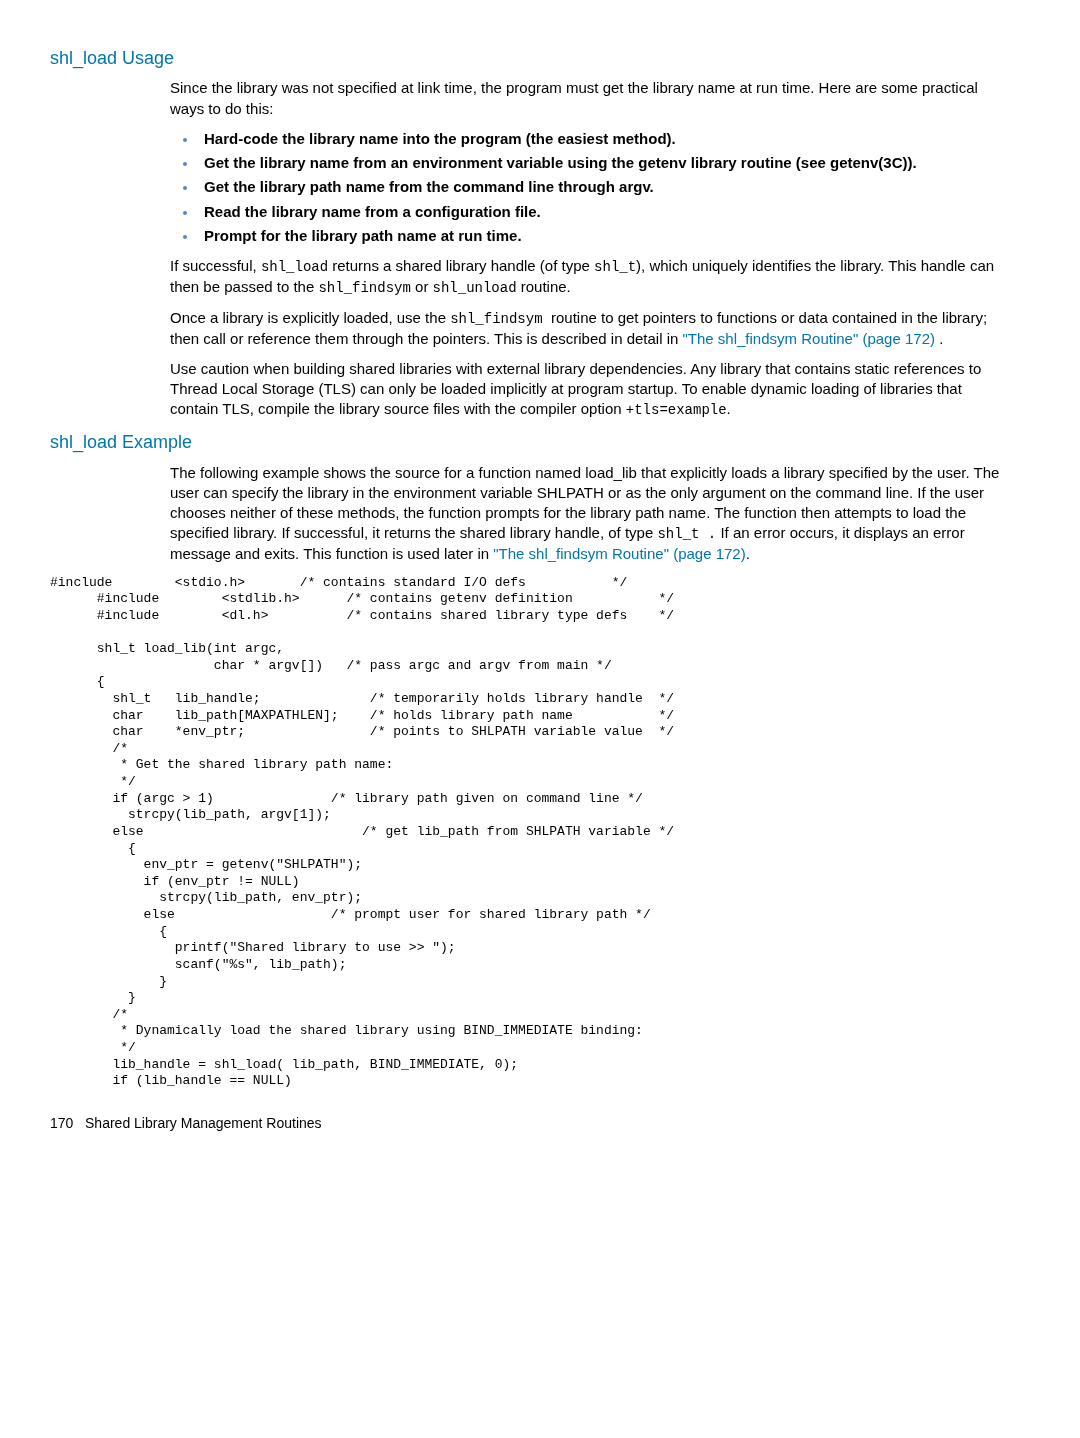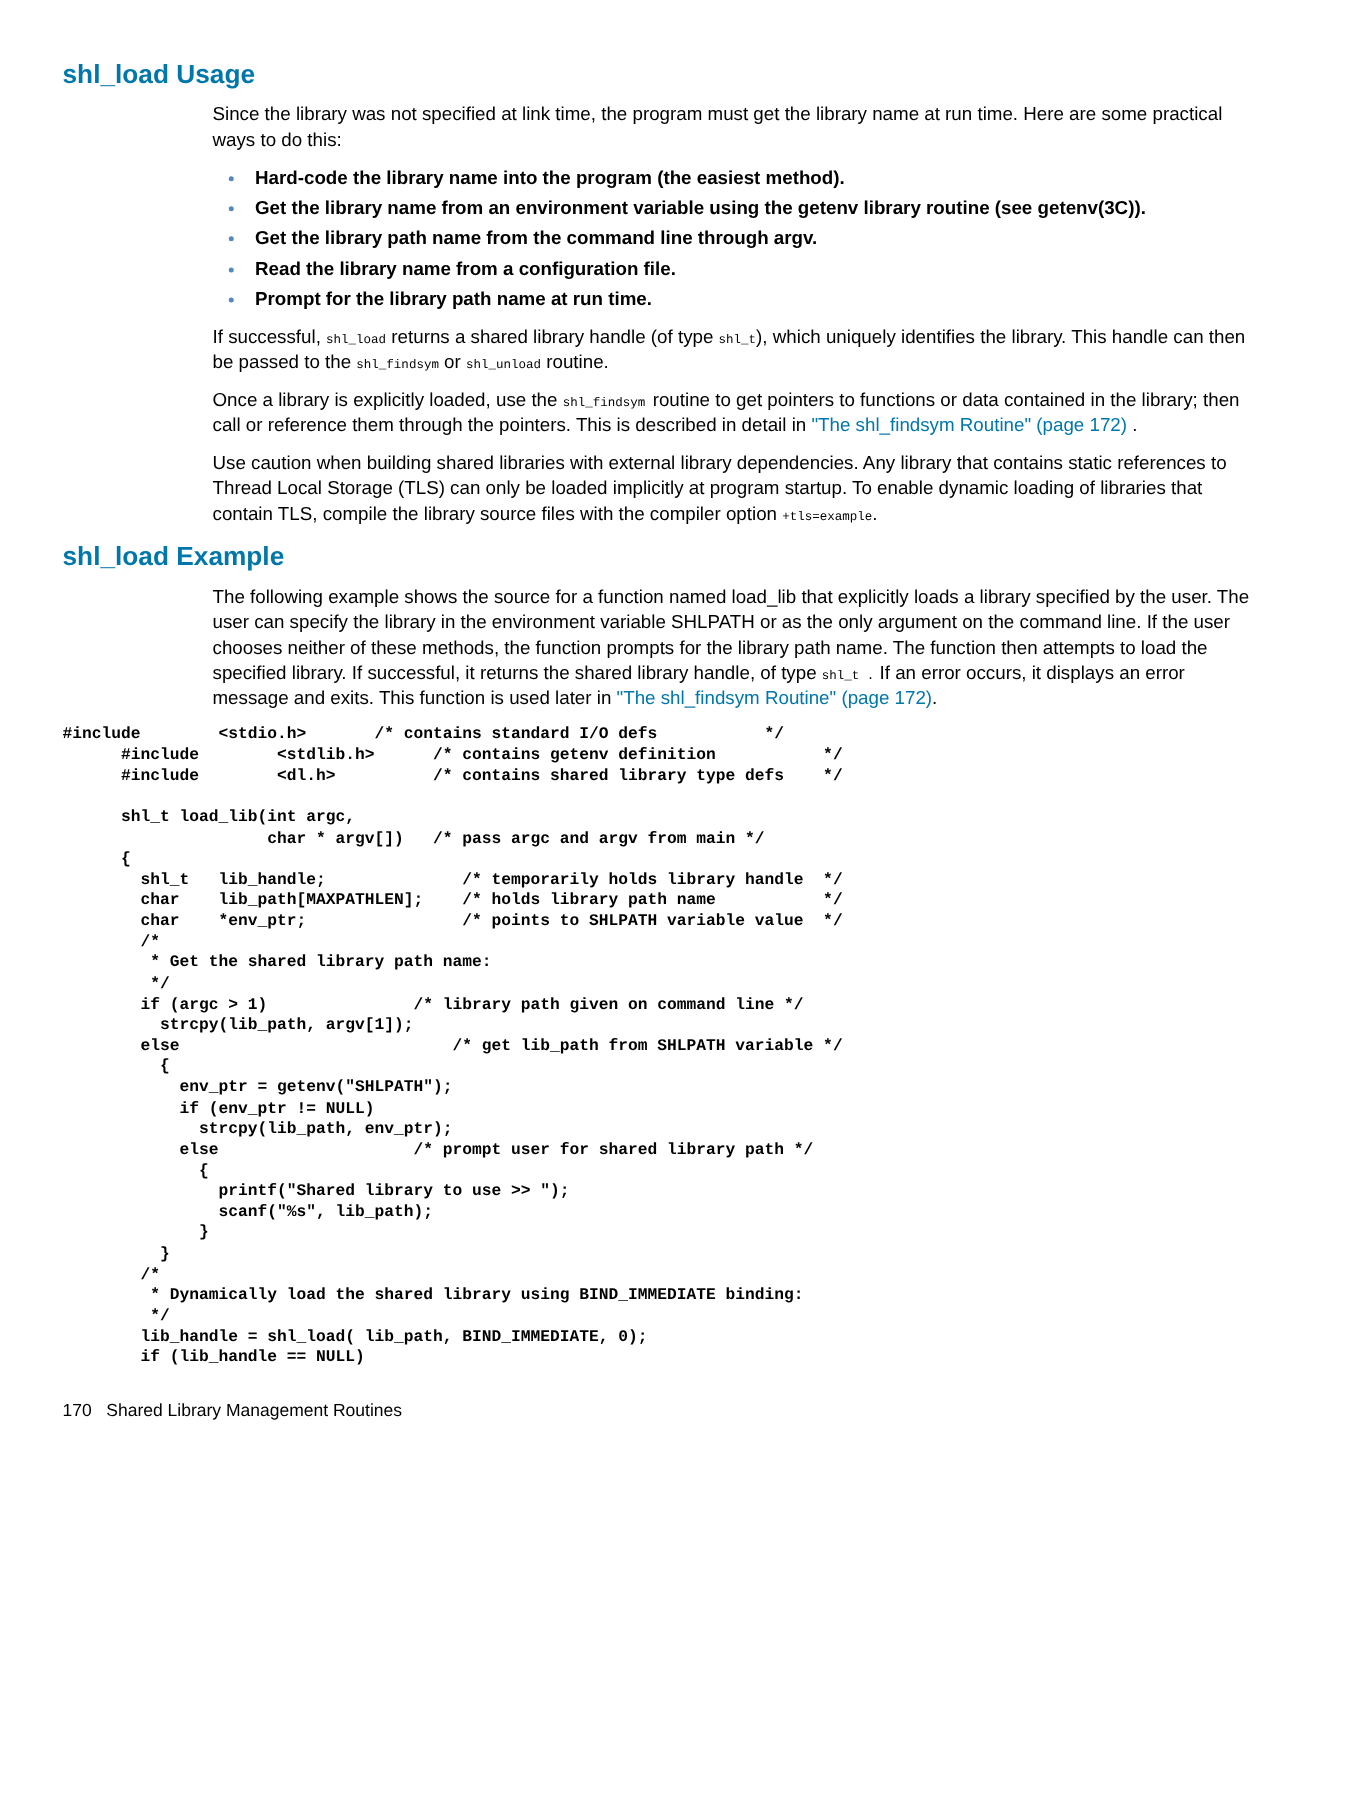--- a/index.html
+++ b/index.html
@@ -8,48 +8,47 @@
     padding: 40px 50px 30px 50px;
     font-family: Arial, Helvetica, sans-serif;
     font-size: 15px;
     line-height: 1.35;
     color: #000;
     background: #fff;
     width: 1080px;
   }
   .section-head {
     color: #0077aa;
-    font-size: 21px;
-    font-weight: bold;
+    font-size: 18px;
+    font-weight: normal;
     margin: 6px 0 8px 0;
     font-family: Arial, sans-serif;
   }
   .body-indent {
     margin-left: 120px;
     margin-right: 20px;
   }
   p { margin: 6px 0 10px 0; }
   ul { margin: 6px 0 10px 0; padding-left: 28px; font-weight: bold; }
   li { margin: 4px 0; padding-left: 6px; }
   li::marker { color: #5588bb; font-size: 14px; }
-  .mono { font-family: "Courier New", monospace; font-size: 10px; }
+  .mono { font-family: "Courier New", monospace; font-size: 14px; }
   a.link-blue { color: #0077aa; text-decoration: none; }
   .bold-head {
     font-weight: bold;
     font-size: 15.5px;
     margin: 14px 0 6px 0;
   }
   pre.code {
     font-family: "Courier New", monospace;
     font-size: 13px;
     line-height: 1.28;
     white-space: pre;
     margin: 0;
     color: #000;
-    font-weight: bold;
   }
   .footer {
     margin-top: 24px;
     font-size: 14px;
     color: #000;
   }
 </style>
 </head>
 <body>
 

